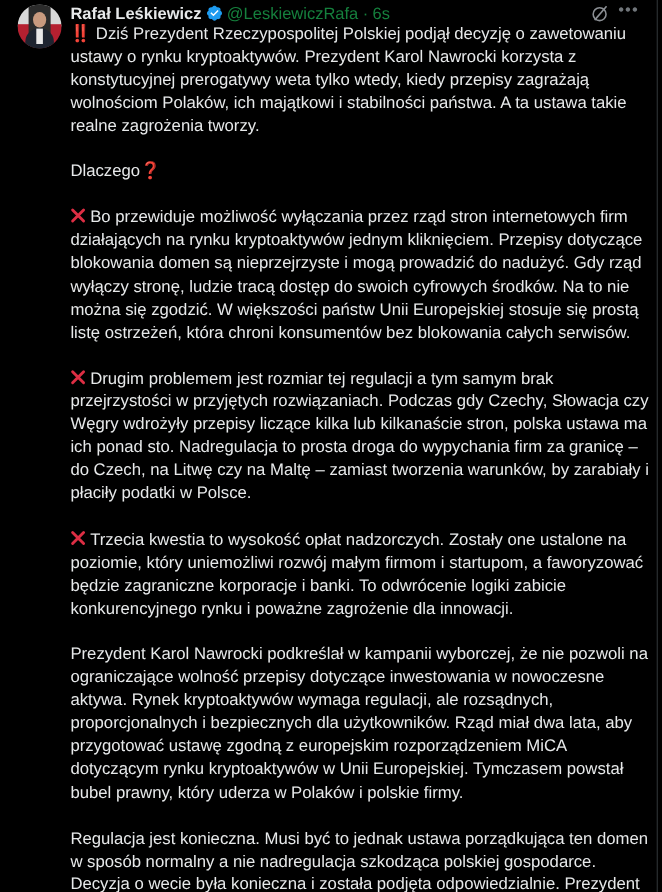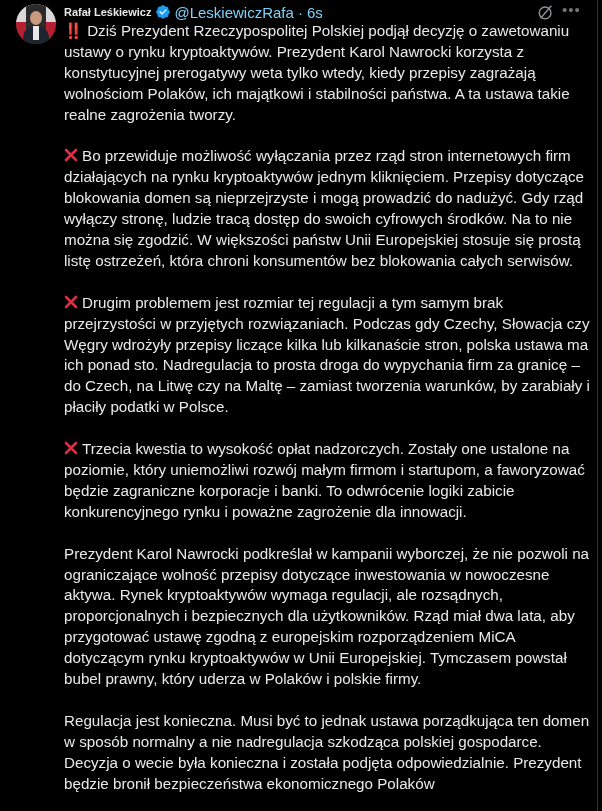--- a/index.html
+++ b/index.html
@@ -8,23 +8,23 @@
   .right-border { position:absolute; left:597px; top:0; width:1px; height:811px; background:#2f3336; }
   .avatar { position:absolute; left:16px; top:4px; width:40px; height:40px; border-radius:50%;
             overflow:hidden; background:#1a1a1a; }
   .avatar .flag-w { position:absolute; left:0; top:0; width:40px; height:20px; background:#d9d9d9; }
   .avatar .flag-r { position:absolute; left:0; top:18px; width:40px; height:22px; background:#b52030; }
   .avatar .backdrop { position:absolute; left:10px; top:0; width:20px; height:40px; background:#2b2b2b; }
   .avatar .head { position:absolute; left:14px; top:7px; width:12px; height:14px; border-radius:50%; background:#c99a7e; }
   .avatar .suit { position:absolute; left:7px; top:22px; width:26px; height:20px; border-radius:12px 12px 0 0; background:#1e2430; }
   .avatar .shirt { position:absolute; left:17px; top:22px; width:6px; height:14px; background:#e8e8e8; }
   .header { position:absolute; left:64px; top:2px; height:20px; display:flex; align-items:center; white-space:nowrap; }
-  .name { font-weight:bold; font-size:11px; color:#e7e9ea; }
+  .name { font-weight:bold; font-size:15px; color:#e7e9ea; }
   .verified { display:inline-block; width:16px; height:16px; margin:0 3px 0 4px; }
-  .handle, .dot, .time { font-size:15px; color:#7dd3fc; }
+  .handle, .dot, .time { font-size:15px; color:#15803d; }
   .dot { margin:0 4px; }
   .grok-icon { position:absolute; left:537px; top:3px; width:18px; height:18px; }
   .more-icon { position:absolute; left:562px; top:2px; width:22px; height:18px; color:#71767b; font-size:15px; letter-spacing:1px; line-height:16px; }
   .body { position:absolute; left:64px; top:21px; width:530px; font-size:15.2px; line-height:20.9px; color:#e7e9ea; }
   .body p { margin:0 0 20.9px 0; }
   .body p.last { margin:0; }
   .emoji-red { color:#e0245e; font-weight:bold; }
   .xmark { display:inline-block; width:14px; height:14px; vertical-align:-1px; margin-right:4px; }
 </style>
 </head>
@@ -53,20 +53,21 @@
 </div>
 
 <svg class="grok-icon" viewBox="0 0 20 20">
   <circle cx="9" cy="11" r="6.5" fill="none" stroke="#8b8f94" stroke-width="1.6"></circle>
   <line x1="4" y1="17" x2="16" y2="3" stroke="#8b8f94" stroke-width="1.6"></line>
 </svg>
 <div class="more-icon">•••</div>
 
 <div class="body">
   <p><span class="emoji-red">‼️</span> <span>Dziś Prezydent Rzeczypospolitej Polskiej podjął decyzję o zawetowaniu ustawy o rynku kryptoaktywów. Prezydent Karol Nawrocki korzysta z konstytucyjnej prerogatywy weta tylko wtedy, kiedy przepisy zagrażają wolnościom Polaków, ich majątkowi i stabilności państwa. A ta ustawa takie realne zagrożenia tworzy.</span></p>
+  <p><span>Dlaczego</span><span class="emoji-red">❓</span></p>
   <p><svg class="xmark" viewBox="0 0 14 14">
         <path d="M2 2L12 12M12 2L2 12" stroke="#dd2e44" stroke-width="2.6" stroke-linecap="round"></path>
       </svg><span>Bo przewiduje możliwość wyłączania przez rząd stron internetowych firm działających na rynku kryptoaktywów jednym kliknięciem. Przepisy dotyczące blokowania domen są nieprzejrzyste i mogą prowadzić do nadużyć. Gdy rząd wyłączy stronę, ludzie tracą dostęp do swoich cyfrowych środków. Na to nie można się zgodzić. W większości państw Unii Europejskiej stosuje się prostą listę ostrzeżeń, która chroni konsumentów bez blokowania całych serwisów.</span></p>
   <p><svg class="xmark" viewBox="0 0 14 14">
         <path d="M2 2L12 12M12 2L2 12" stroke="#dd2e44" stroke-width="2.6" stroke-linecap="round"></path>
       </svg><span>Drugim problemem jest rozmiar tej regulacji a tym samym brak przejrzystości w przyjętych rozwiązaniach. Podczas gdy Czechy, Słowacja czy Węgry wdrożyły przepisy liczące kilka lub kilkanaście stron, polska ustawa ma ich ponad sto. Nadregulacja to prosta droga do wypychania firm za granicę – do Czech, na Litwę czy na Maltę – zamiast tworzenia warunków, by zarabiały i płaciły podatki w Polsce.</span></p>
   <p><svg class="xmark" viewBox="0 0 14 14">
         <path d="M2 2L12 12M12 2L2 12" stroke="#dd2e44" stroke-width="2.6" stroke-linecap="round"></path>
       </svg><span>Trzecia kwestia to wysokość opłat nadzorczych. Zostały one ustalone na poziomie, który uniemożliwi rozwój małym firmom i startupom, a faworyzować będzie zagraniczne korporacje i banki. To odwrócenie logiki zabicie konkurencyjnego rynku i poważne zagrożenie dla innowacji.</span></p>
   <p><span>Prezydent Karol Nawrocki podkreślał w kampanii wyborczej, że nie pozwoli na ograniczające wolność przepisy dotyczące inwestowania w nowoczesne aktywa. Rynek kryptoaktywów wymaga regulacji, ale rozsądnych, proporcjonalnych i bezpiecznych dla użytkowników. Rząd miał dwa lata, aby przygotować ustawę zgodną z europejskim rozporządzeniem MiCA dotyczącym rynku kryptoaktywów w Unii Europejskiej. Tymczasem powstał bubel prawny, który uderza w Polaków i polskie firmy.</span></p>

